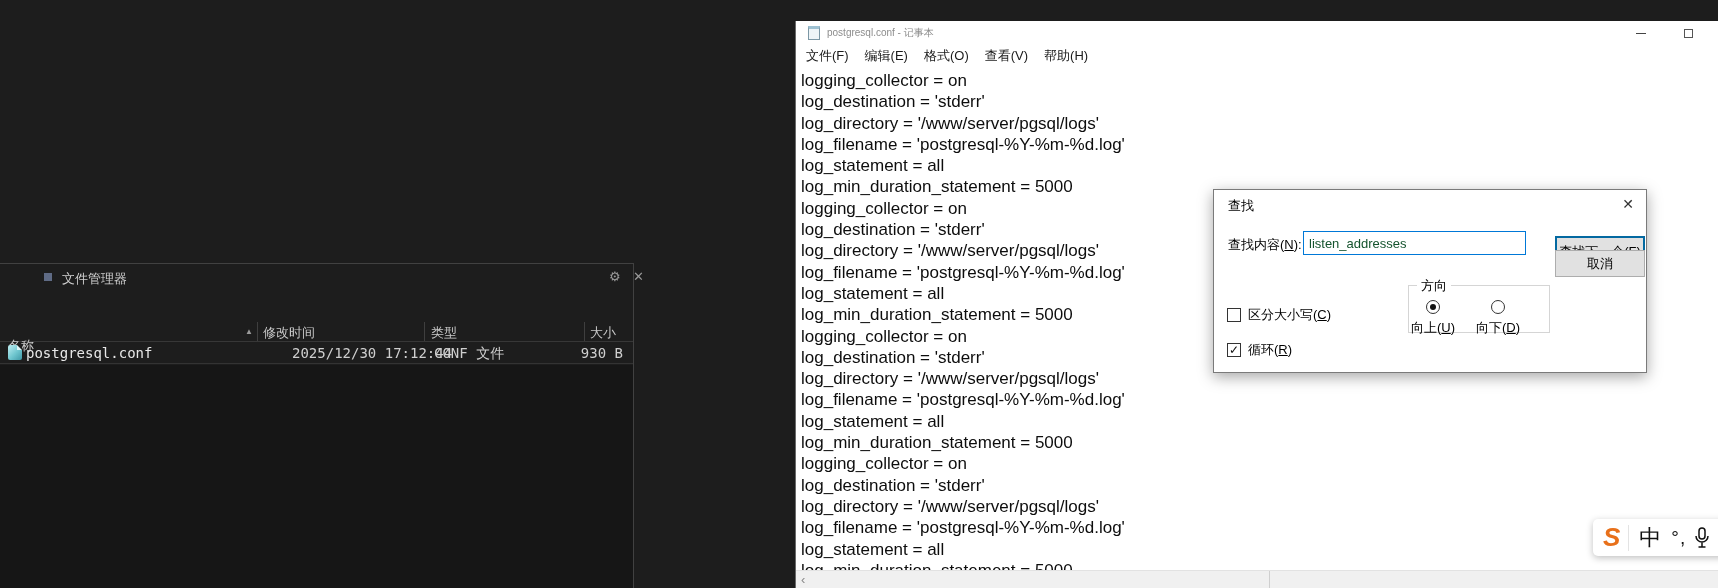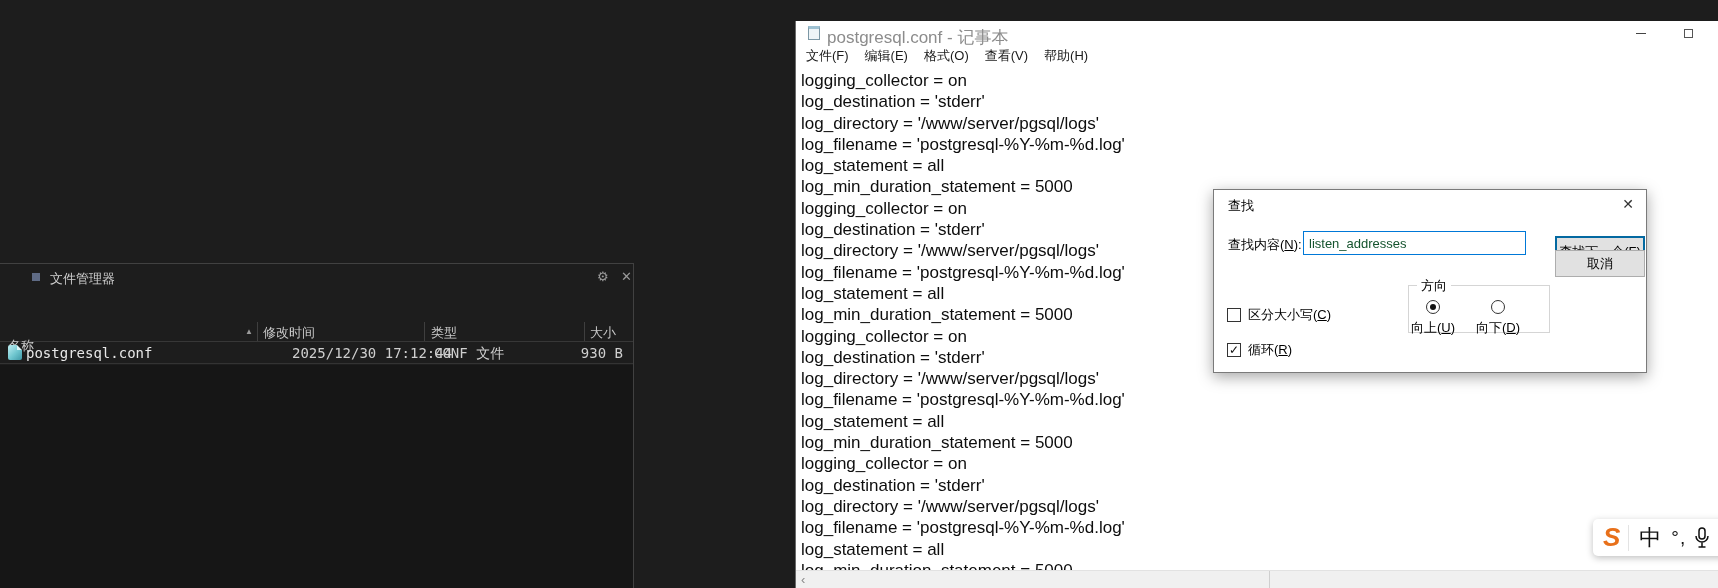--- a/index.html
+++ b/index.html
@@ -12,37 +12,37 @@
   #topbar { position:absolute; left:0; top:0; width:1718px; height:21px; background:#262626; }
   #topbar .sep { position:absolute; left:1393px; top:0; width:1px; height:21px; background:#3a3a3a; }
   #host { position:absolute; left:1417px; top:0; height:21px; display:flex; align-items:center; gap:10px; }
   #host .sq { width:10px; height:10px; background:#f0c420; }
   #host .ip { font-family:"DejaVu Sans Mono", monospace; font-size:13px; color:#c9c9c9; }
 
   
   #notepad { position:absolute; left:795px; top:21px; width:923px; height:567px; background:#fff; border-left:1px solid #6a6a6a; }
   #np-title { position:absolute; left:0; top:0; width:100%; height:24px; }
   #np-icon { position:absolute; left:12px; top:5px; width:12px; height:14px; background:#eef4f7; border:1px solid #7c97a5; border-top:3px solid #9ec1d2; }
-  #np-title .t { position:absolute; left:31px; top:5px; font-size:17px; color:#8c8c8c; white-space:nowrap; }
+  #np-title .t { position:absolute; left:31px; top:5px; font-size:10px; color:#8c8c8c; white-space:nowrap; }
   .np-btn { position:absolute; top:0; width:46px; height:24px; display:flex; align-items:center; justify-content:center; }
   #btn-min { left:822px; } #btn-max { left:869px; }
   #btn-min .g { width:10px; height:1px; background:#444; }
   #btn-max .g { width:9px; height:9px; border:1px solid #555; }
   #np-menu { position:absolute; left:2px; top:24px; height:21px; display:flex; }
   #np-menu .mi { padding:2px 8px; font-size:13px; color:#1a1a1a; white-space:nowrap; }
   #np-text { position:absolute; left:5px; top:50px; right:0; bottom:18px; overflow:hidden; }
   #np-text .ln { height:21.3px; font-size:17px; color:#0d0d0d; white-space:pre; }
   #np-hscroll { position:absolute; left:0; bottom:0; width:100%; height:18px; background:#f0f0f0; border-top:1px solid #e2e2e2; }
   #np-hscroll .arr { position:absolute; left:5px; top:1px; font-size:13px; color:#8a8a8a; }
   #np-hscroll .div { position:absolute; left:473px; top:0; width:1px; height:18px; background:#cfcfcf; }
 
   
   #fpanel { position:absolute; left:0; top:263px; width:634px; height:325px; background:#1d1d1d;
             border-top:1px solid #414141; border-right:1px solid #414141; color:#cfcfcf; }
-  #fp-head { position:absolute; left:4px; top:0; width:100%; height:27px;padding-left:36px; }
+  #fp-head { position:absolute; left:16px; top:0; width:100%; height:27px;padding-left:36px; }
   #fp-head .sq { position:absolute; left:28px; top:9px; width:8px; height:8px; background:#5f6b85; }
   #fp-head .tt { position:absolute; left:46px; top:6px; font-size:13px; color:#cfcfcf; }
   #fp-head .gear { position:absolute; left:593px; top:5px; font-size:13px; color:#9a9a9a; }
   #fp-head .x { position:absolute; left:617px; top:5px; font-size:13px; color:#9a9a9a; }
   #fp-path { position:absolute; left:0; top:29px; width:100%; height:26px; }
   #fp-path .p { position:absolute; left:8px; top:4px; font-family:"DejaVu Sans Mono", monospace; font-size:14px; color:#e3e3e3; }
   #fp-path .u { position:absolute; left:0; top:24px; width:505px; height:1px; background:#7e7e7e; }
   #fp-path .ic { position:absolute; top:2px; color:#b9b9b9; font-size:14px; }
   #ic-clear { left:516px; } #ic-up { left:547px; } #ic-caret { left:564px; font-size:10px; top:7px; }
   #ic-refresh { left:584px; } #ic-kebab { left:611px; }

